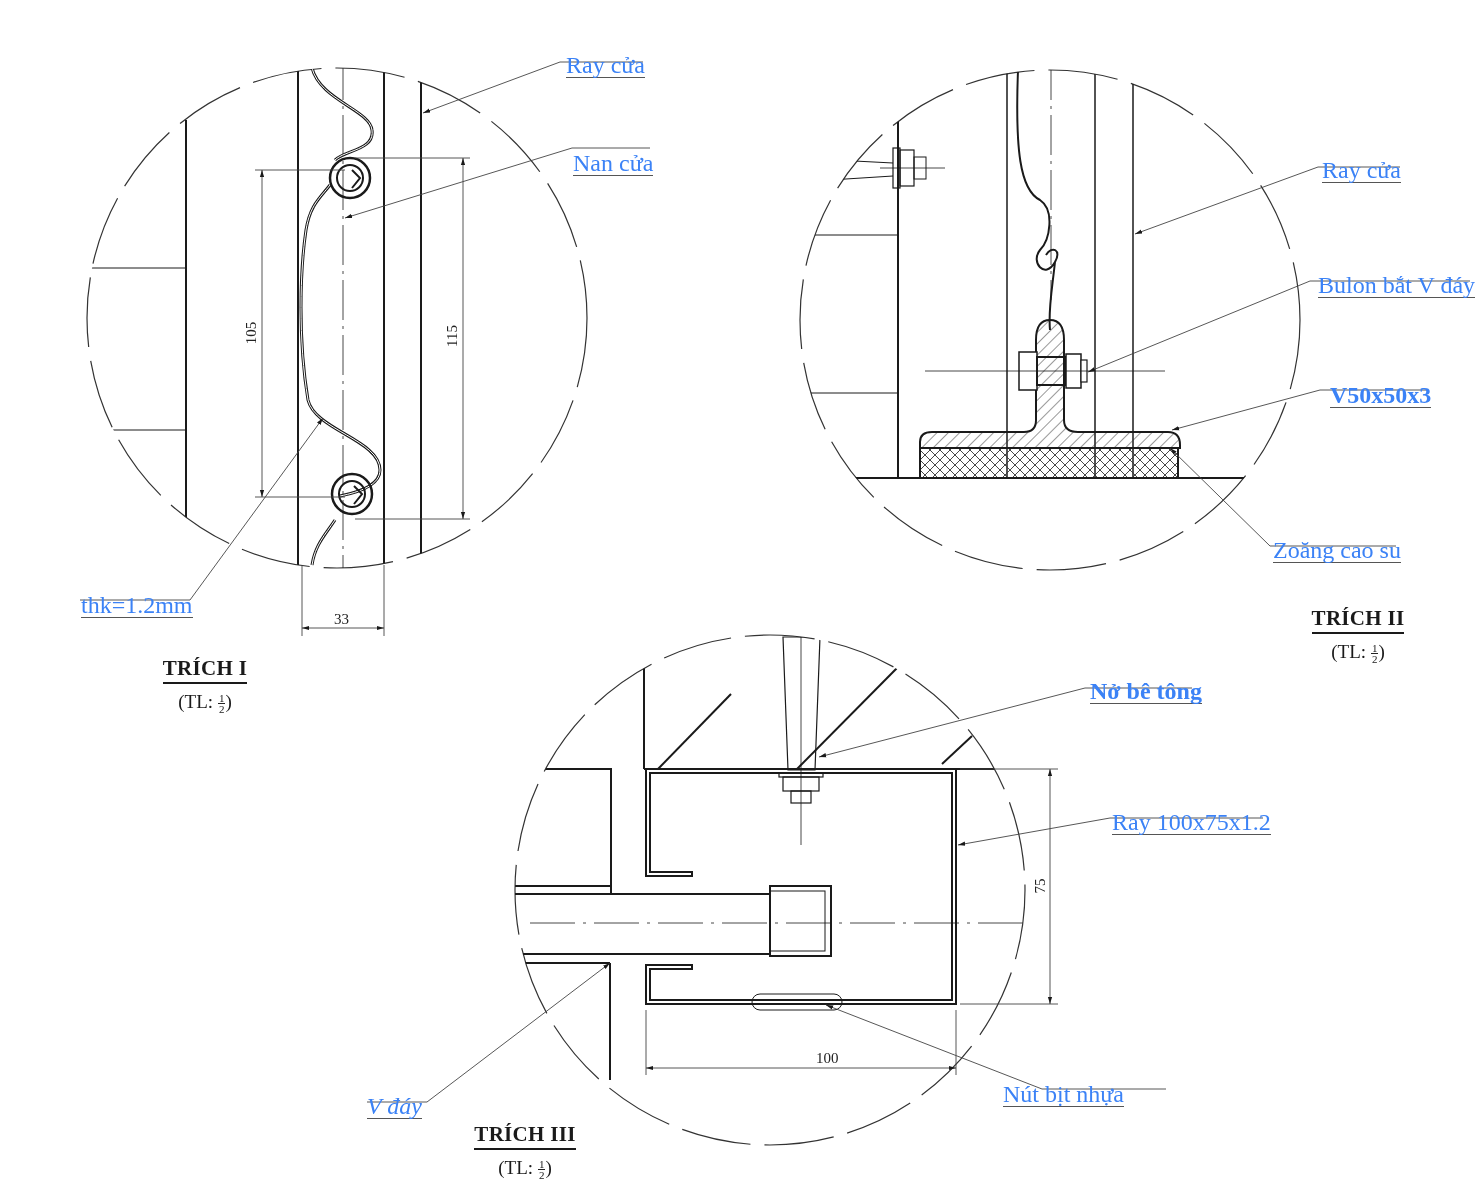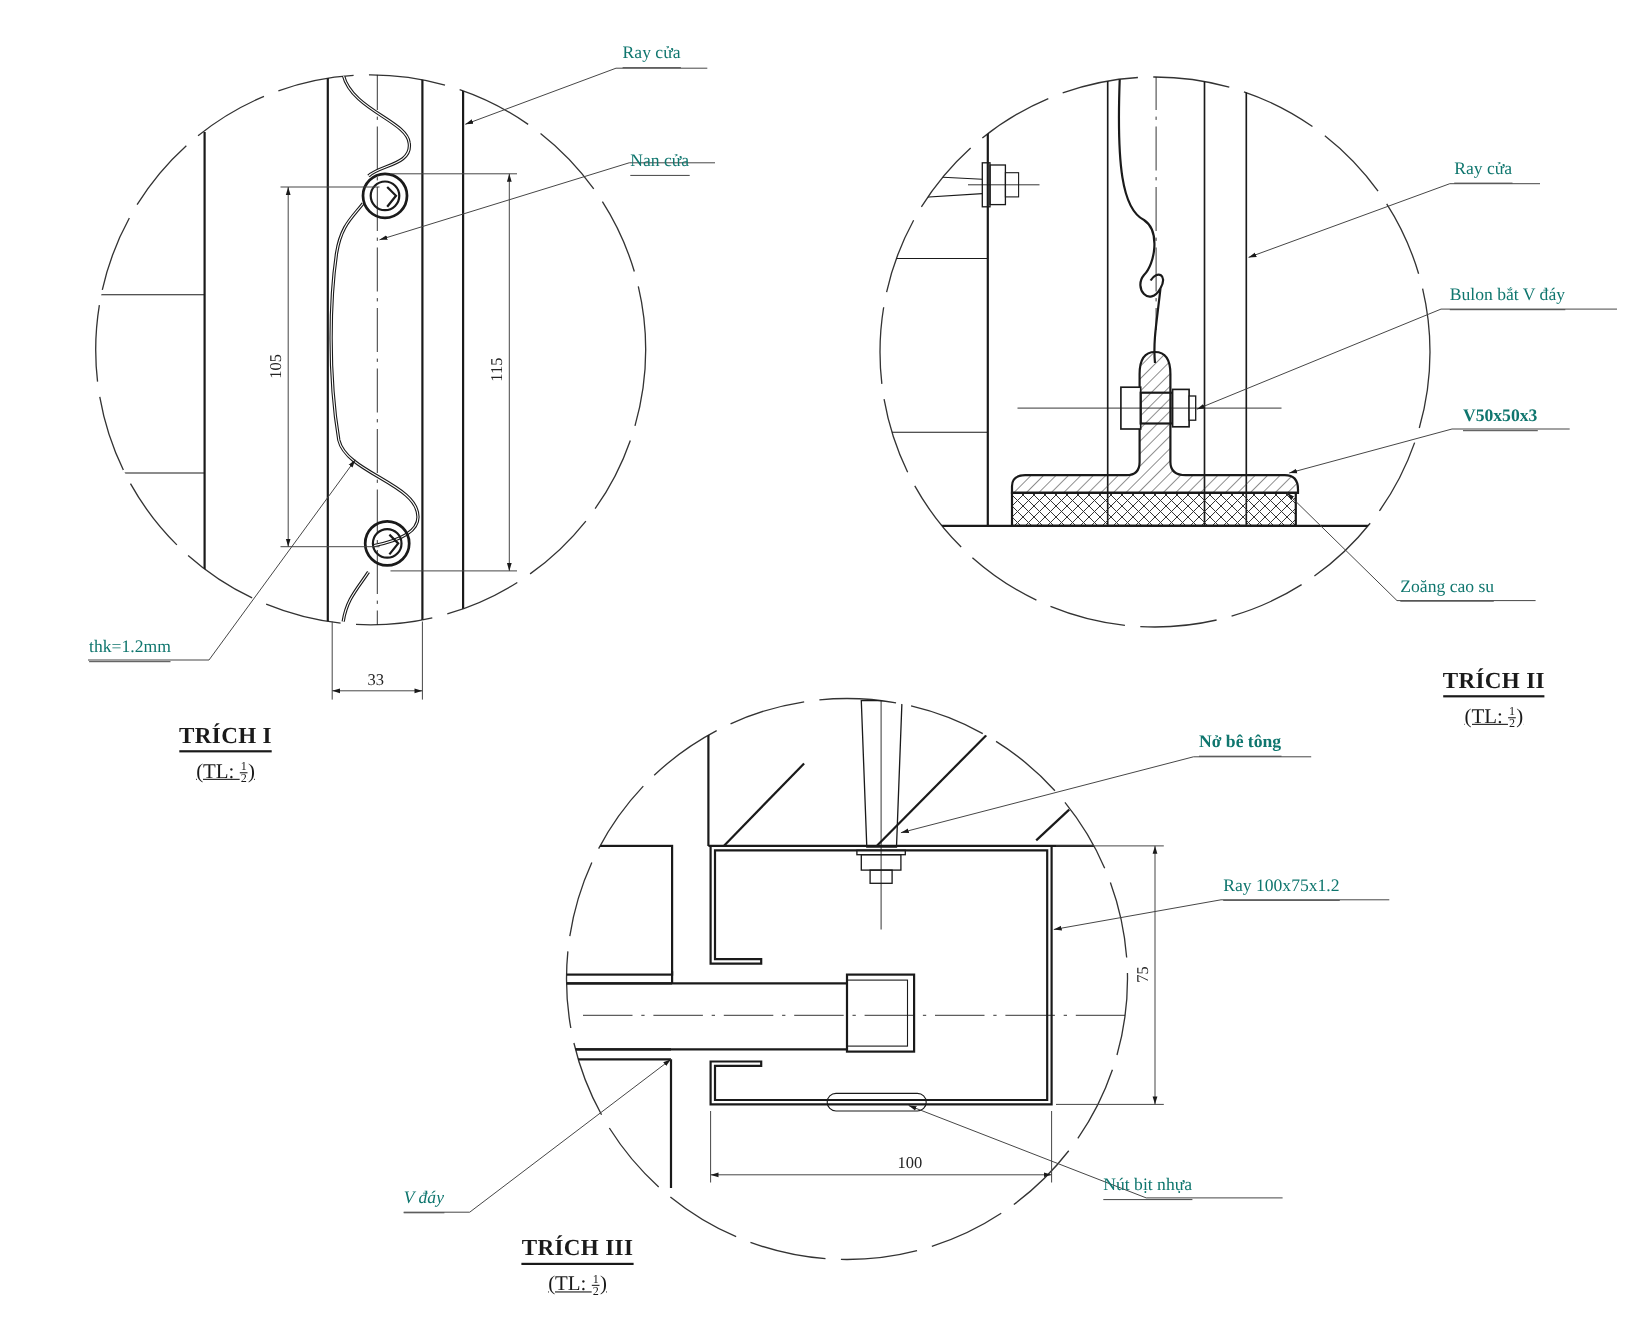--- a/index.html
+++ b/index.html
@@ -1,24 +1,24 @@
 <!DOCTYPE html>
 <html><head>
   <meta charset="utf-8">
   <style>
     html, body { margin: 0; padding: 0; background: #ffffff; }
     body { width: 1484px; height: 1200px; position: relative; overflow: hidden;
            font-family: "Liberation Serif", "DejaVu Serif", serif; color: #1a1a1a; }
     svg.drawing { position: absolute; left: 0; top: 0; }
-    .lbl { position: absolute; font-size: 16px; line-height: 22px; white-space: nowrap;
-           color: #0f766e; }
+    .lbl { position: absolute; font-size: 24px; line-height: 22px; white-space: nowrap;
+           color: #3b82f6; margin-top: 16px; }
     .lbl.u { border-bottom: 1px solid #555; padding-bottom: 1px; }
     .dim { position: absolute; font-size: 15px; line-height: 16px; white-space: nowrap; color: #222; }
     .dim.rot { transform: rotate(-90deg); transform-origin: center center; }
-    .title { position: absolute; text-align: center; text-decoration: underline; }
+    .title { position: absolute; text-align: center; }
     .title .t { font-weight: bold; font-size: 21px; letter-spacing: 0.3px; display: inline-block;
                 border-bottom: 2px solid #1a1a1a; padding-bottom: 1px; }
     .title .s { font-size: 19px; margin-top: 7px; }
     .frac { display: inline-block; vertical-align: middle; text-align: center; font-size: 11px; line-height: 10px; }
     .frac span { display: block; }
     .frac .num { border-bottom: 1px solid #222; padding: 0 1px; }
   </style>
 </head>
 <body>
 

